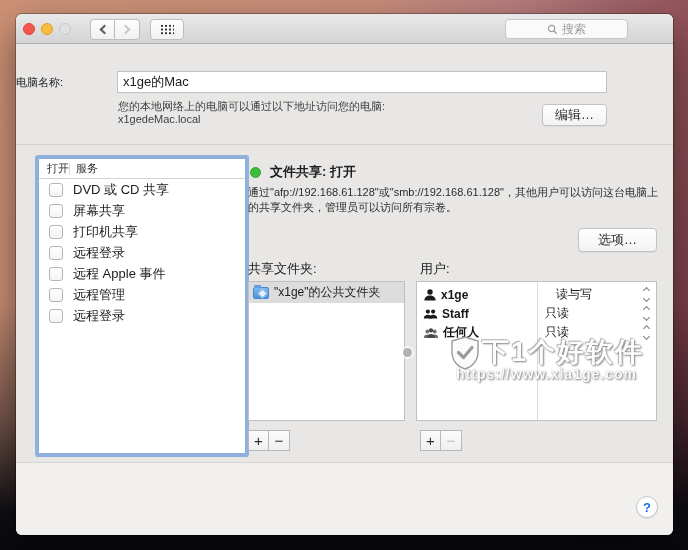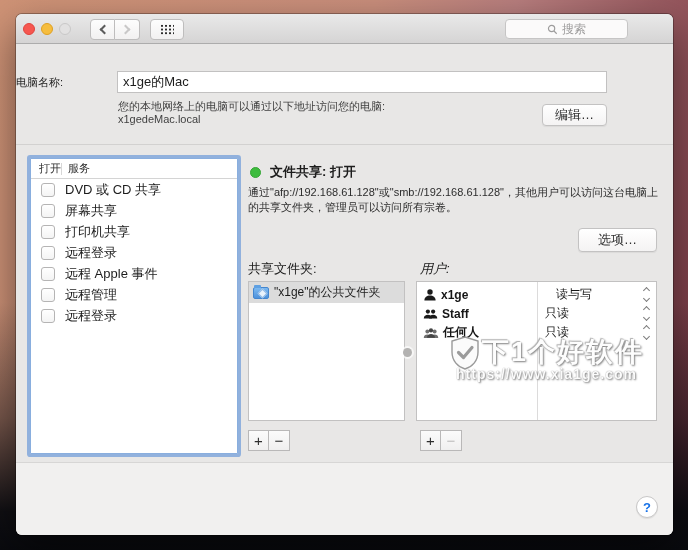--- a/index.html
+++ b/index.html
@@ -73,21 +73,21 @@
     border:1px solid #c3c2c2; border-radius:4px;
     font-size:13px; color:#2f2f2f; text-align:center;
     display:flex; align-items:center; justify-content:center;
     box-shadow:0 1px 1px rgba(0,0,0,.06);
     font-family:inherit;
   }
   .edit-btn{ position:absolute; left:526px; top:90px; width:65px; height:22px; }
   .hsep1{ position:absolute; left:0; right:0; top:130px; border-top:1px solid #d2d1d0; }
   
   .svc-table{
-    position:absolute; left:14px; top:144px; width:208px; height:296px;
+    position:absolute; left:22px; top:144px; width:208px; height:296px;
     background:#fff; border:1px solid #89aede;
     box-shadow:0 0 0 3px rgba(122,164,219,.8);
     border-radius:1px;
   }
   .svc-header{
     height:20px; border-bottom:1px solid #d4d4d4; display:flex; align-items:center;
     font-size:11px; color:#2e2e2e;
   }
   .svc-header .h-on{ width:30px; padding-left:8px; }
   .svc-header .h-div{ width:1px; height:12px; background:#d7d7d7; }
@@ -110,21 +110,21 @@
   .detail-status{ position:absolute; left:234px; top:149px; display:flex; align-items:center; gap:9px; }
   .status-dot{ width:11px; height:11px; border-radius:50%; background:#3ebc3e; border:1px solid #35a535; }
   .status-title{ font-size:13px; font-weight:bold; color:#1d1d1d; }
   .detail-desc{
     position:absolute; left:232px; top:171px; width:412px;
     font-size:11px; line-height:15px; color:#2d2d2d;
   }
   .options-btn{ position:absolute; left:562px; top:214px; width:79px; height:24px; }
   .list-label{ position:absolute; font-size:13px; color:#1d1d1d; }
   .folders-label{ left:232px; top:246px; }
-  .users-label{ left:404px; top:246px;font-style:italic; }
+  .users-label{ left:404px; top:246px; }
   .panel-list{ position:absolute; top:267px; height:140px; background:#fff; border:1px solid #c2c1c1; }
   .folders-list{ left:232px; width:157px; }
   .users-list{ left:400px; width:241px; }
   .folder-row{
     height:21px; display:flex; align-items:center; gap:5px; padding-left:4px;
     background:#dcdcdc; font-size:12px; color:#1d1d1d; white-space:nowrap;
   }
   .folder-ico{
     width:16px; height:12px; border-radius:2px; position:relative; flex:0 0 auto;
     background:linear-gradient(#7db9f0,#4e92dc); border:1px solid #4486cf;

